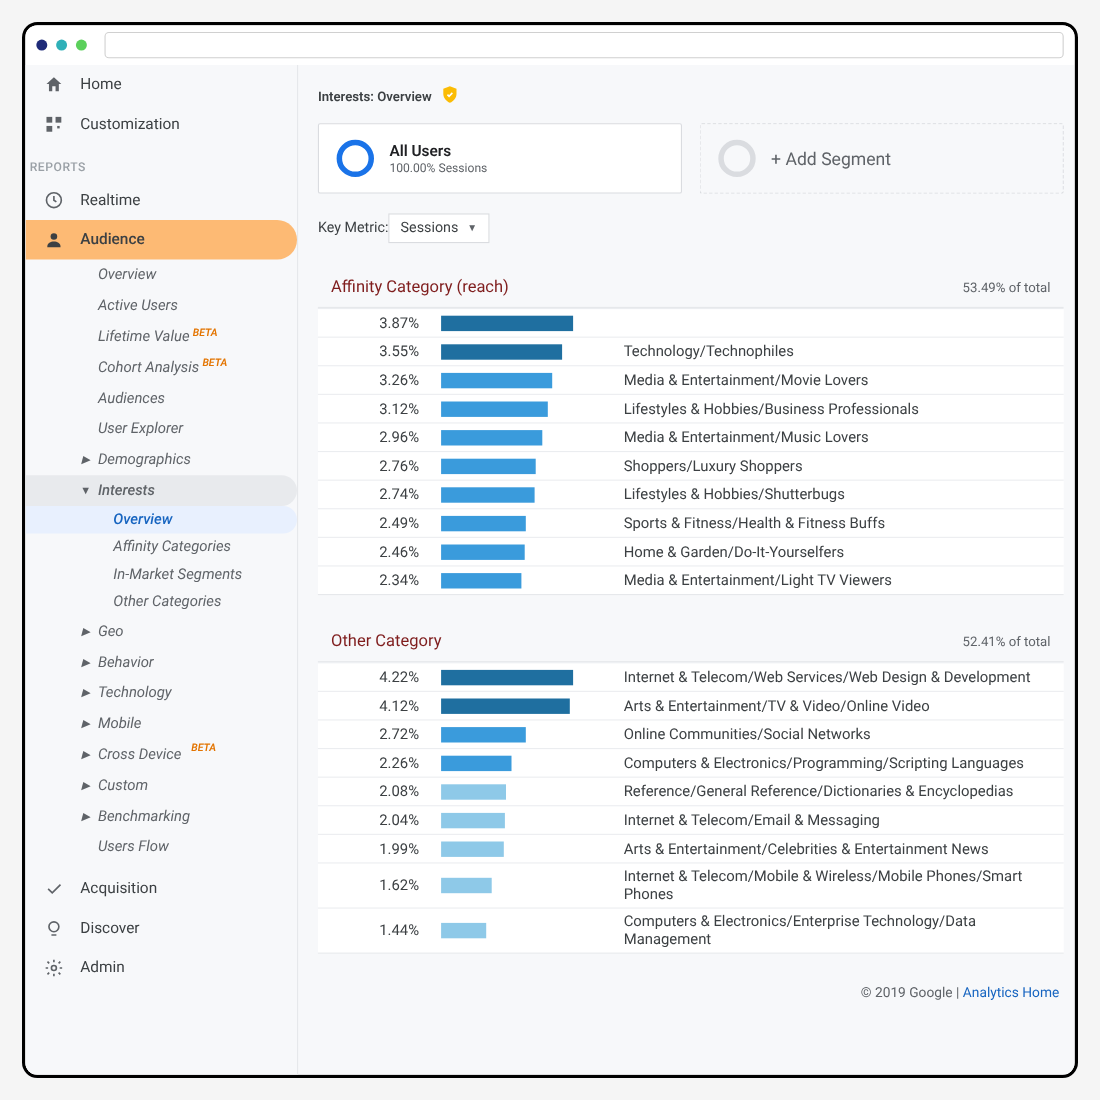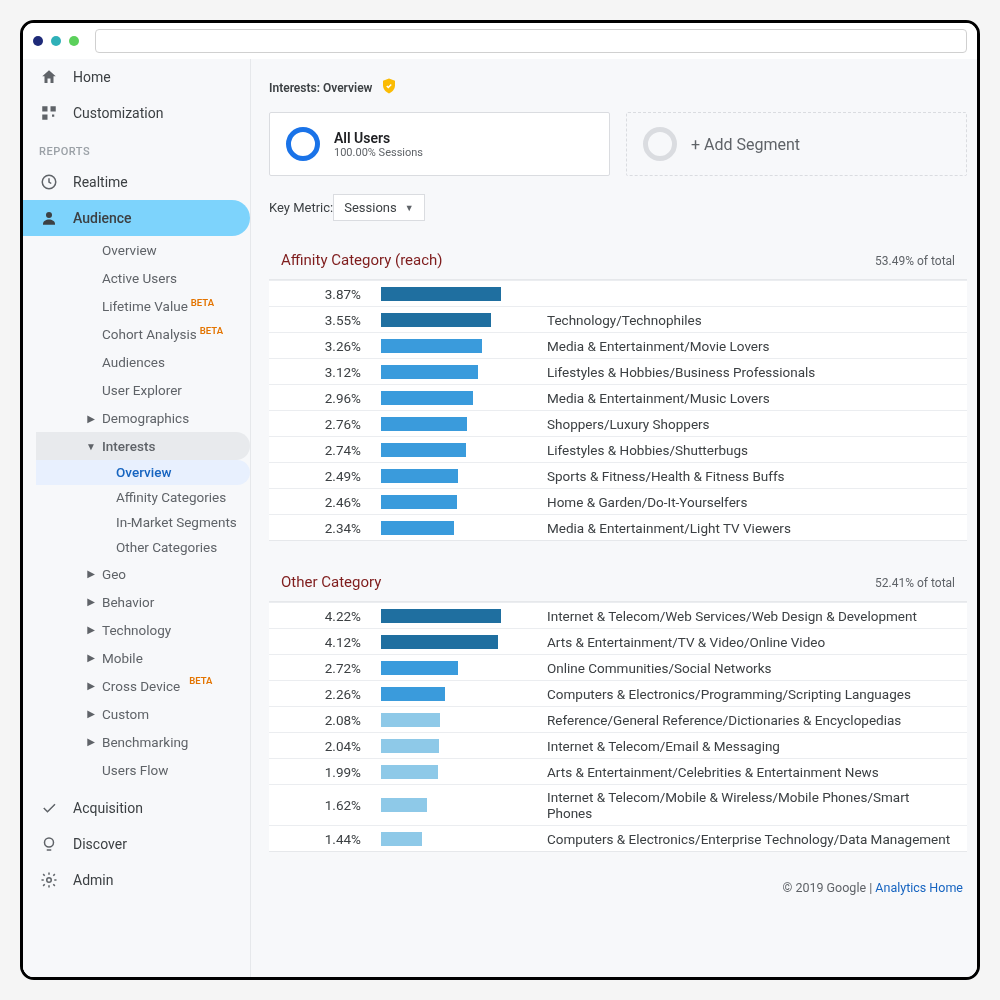--- a/index.html
+++ b/index.html
@@ -43,50 +43,50 @@
     background: #fff;
   }
   .app {
     flex: 1;
     display: flex;
     background: #f7f8fa;
     overflow: hidden;
   }
   
   .sidebar {
-    width: 228px;
+    width: 248px;
     background: #f7f8fa;
     border-right: 1px solid #e6e8eb;
     overflow-y: auto;
     font-size: 14px;
     color: #5f6368;
     position: relative;
   }
   .side-item {
     display: flex;
     align-items: center;
     gap: 14px;
     padding: 8px 12px 8px 16px;
     cursor: pointer;
     color: #3c4043;
   }
   .side-item .icon { width: 20px; height: 20px; display:flex; align-items:center; justify-content:center; color:#5f6368; }
   .side-item.active {
-    background: #7dd3fc;
+    background: #fdba74;
     border-radius: 0 22px 22px 0;
     font-weight: 500;
   }
   .side-heading {
-    padding: 14px 16px 6px;
+    padding: 14px 4px 6px;
     font-size: 11px;
     letter-spacing: 0.5px;
     color: #9aa0a6;
     font-weight: 500;
   }
-  .sub-list { padding-left: 13px; }
+  .sub-list { padding-left: 0; font-style: italic; }
   .sub-item {
     padding: 6px 12px 6px 66px;
     font-size: 13.5px;
     color: #5f6368;
     cursor: pointer;
     position: relative;
   }
   .sub-group-item {
     padding: 6px 12px 6px 50px;
     font-size: 13.5px;

